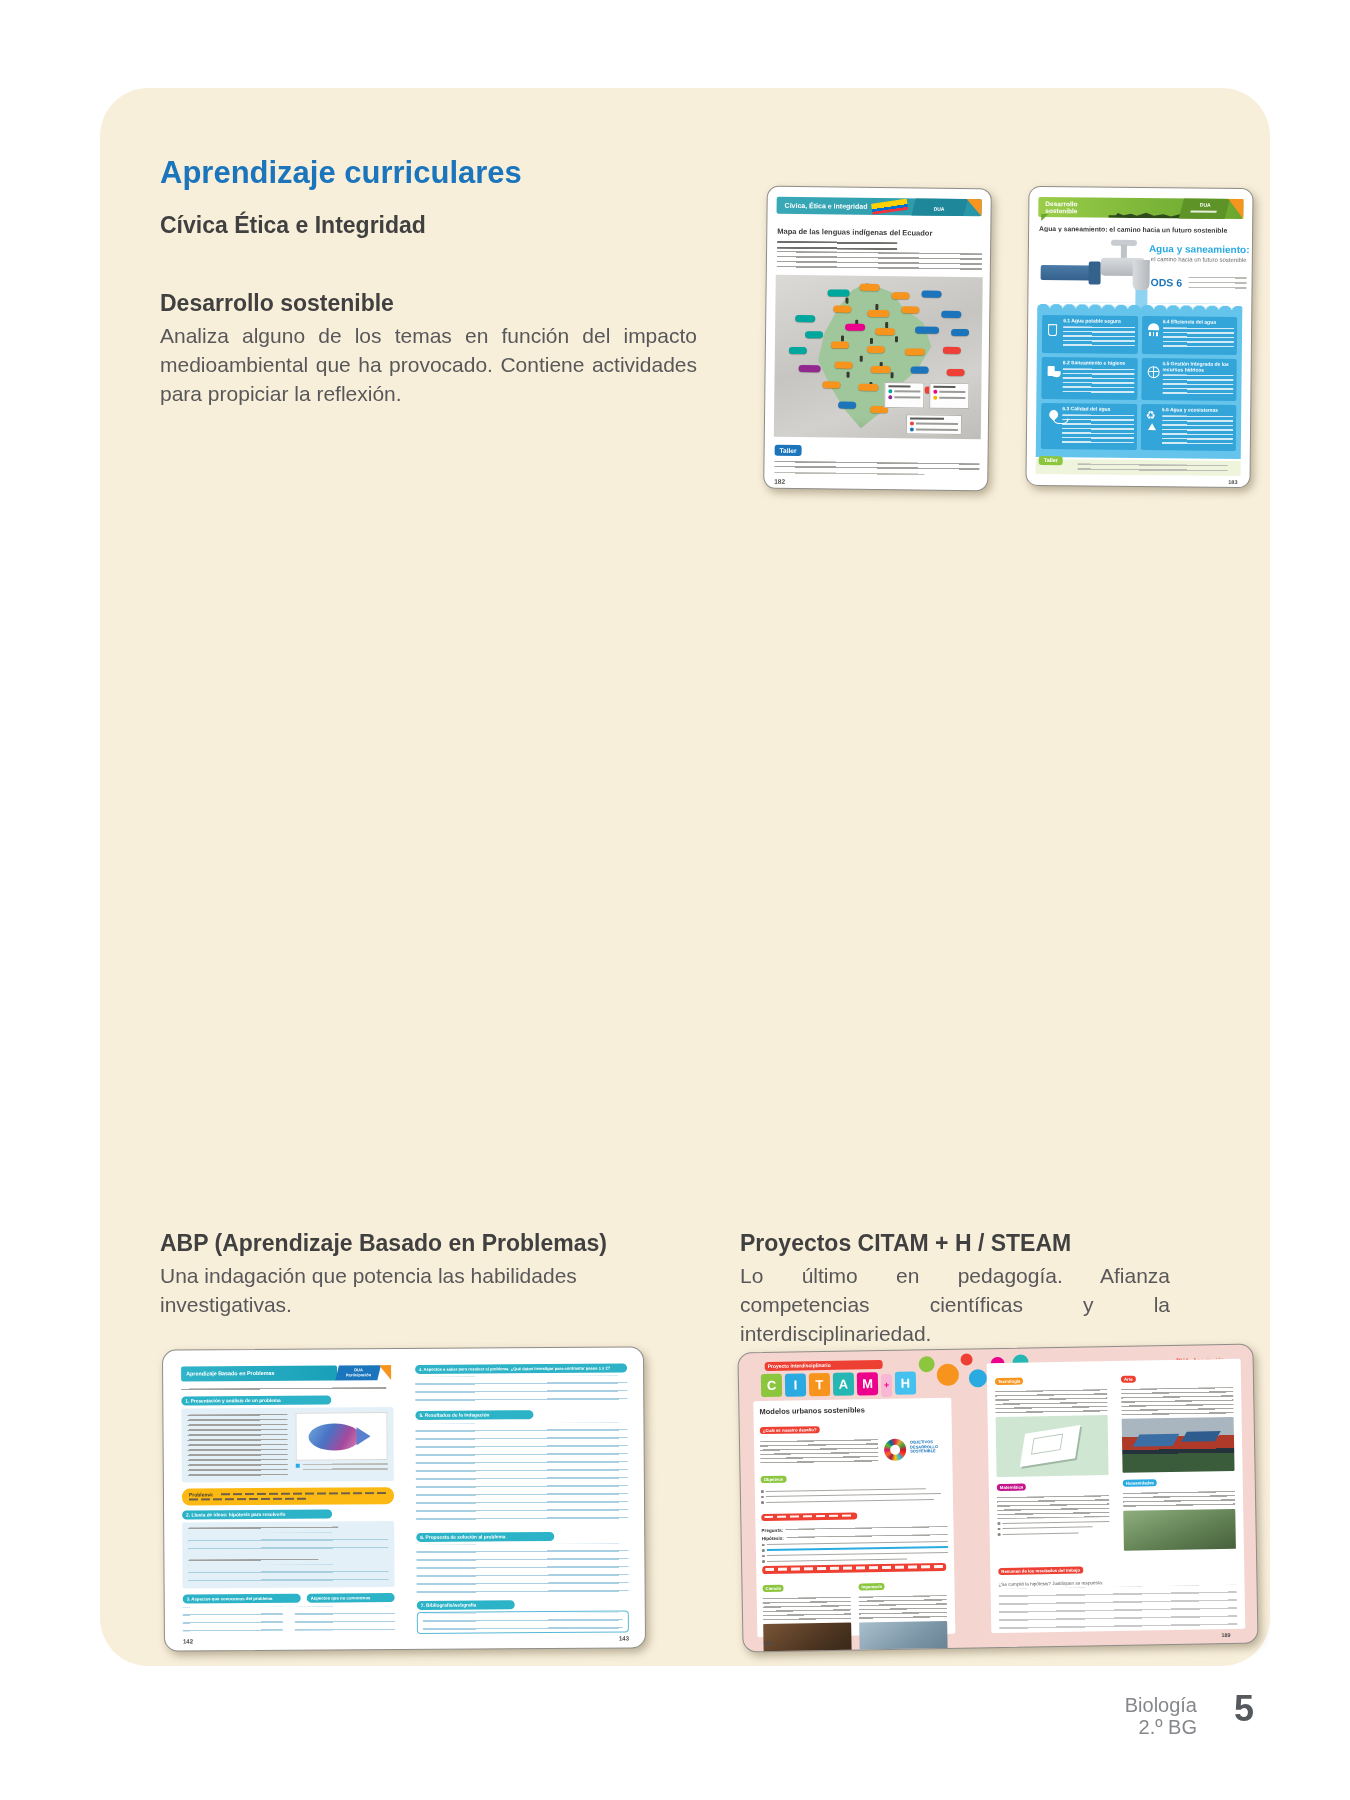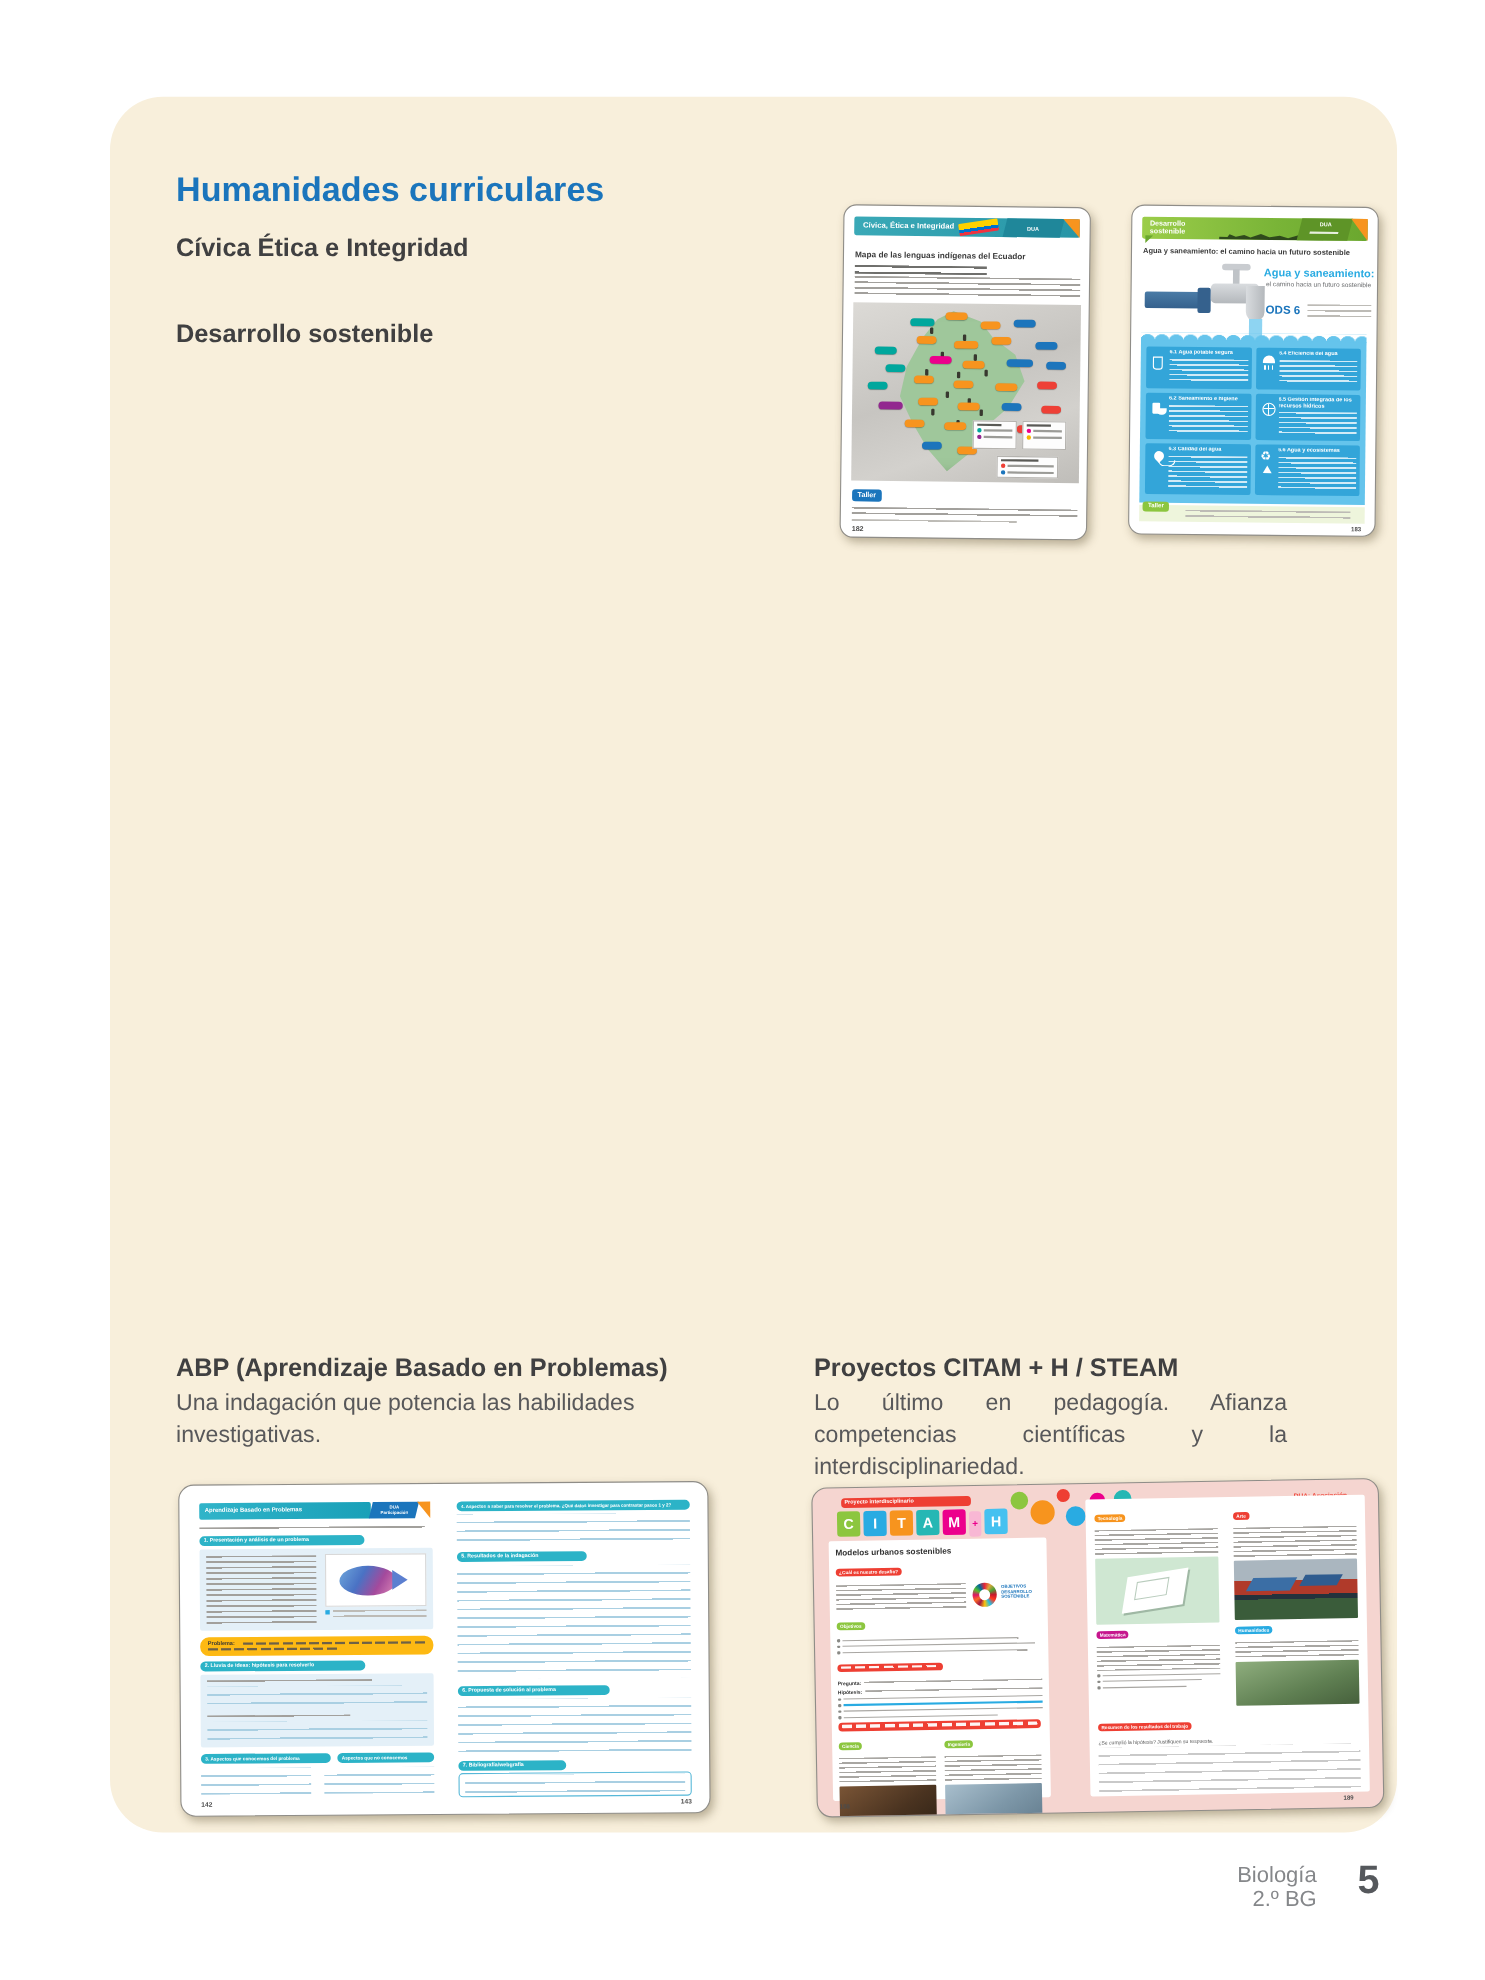--- a/index.html
+++ b/index.html
@@ -115,23 +115,24 @@
 
   .footer-book{position:absolute;right:153px;top:1694px;text-align:right;font-size:20px;color:#85878a;line-height:22px;}
   .footer-num{position:absolute;left:1234px;top:1688px;font-size:36px;font-weight:bold;color:#55585c;}
 </style>
 </head>
 <body>
 
 <div class="canvas">
   <div class="panel"></div>
 
-  <h1 class="sec-title" style="left:160px;top:155px">Humanidades curriculares</h1>
+  <h1 class="sec-title" style="left:160px;top:155px">Aprendizaje curriculares</h1>
   <h2 class="sub-head" style="left:160px;top:212px">Cívica Ética e Integridad</h2>
   <h2 class="sub-head" style="left:160px;top:290px">Desarrollo sostenible</h2>
+  <p class="body-text just" style="left:160px;top:321px;width:537px">Analiza alguno de los temas en función del impacto medioambiental que ha provocado. Contiene actividades para propiciar la reflexión.</p>
 
   <div class="card" style="left:765px;top:187px;width:225px;height:303px;transform:rotate(0.7deg)">
     <div class="t1-header">
       <span>Cívica, Ética e Integridad</span>
       <div class="t1-flag"></div>
       <div class="t1-badge">
         <div class="bt">DUA</div>
         <div class="bl"></div>
       </div>
       <div class="orange-wedge"></div>

